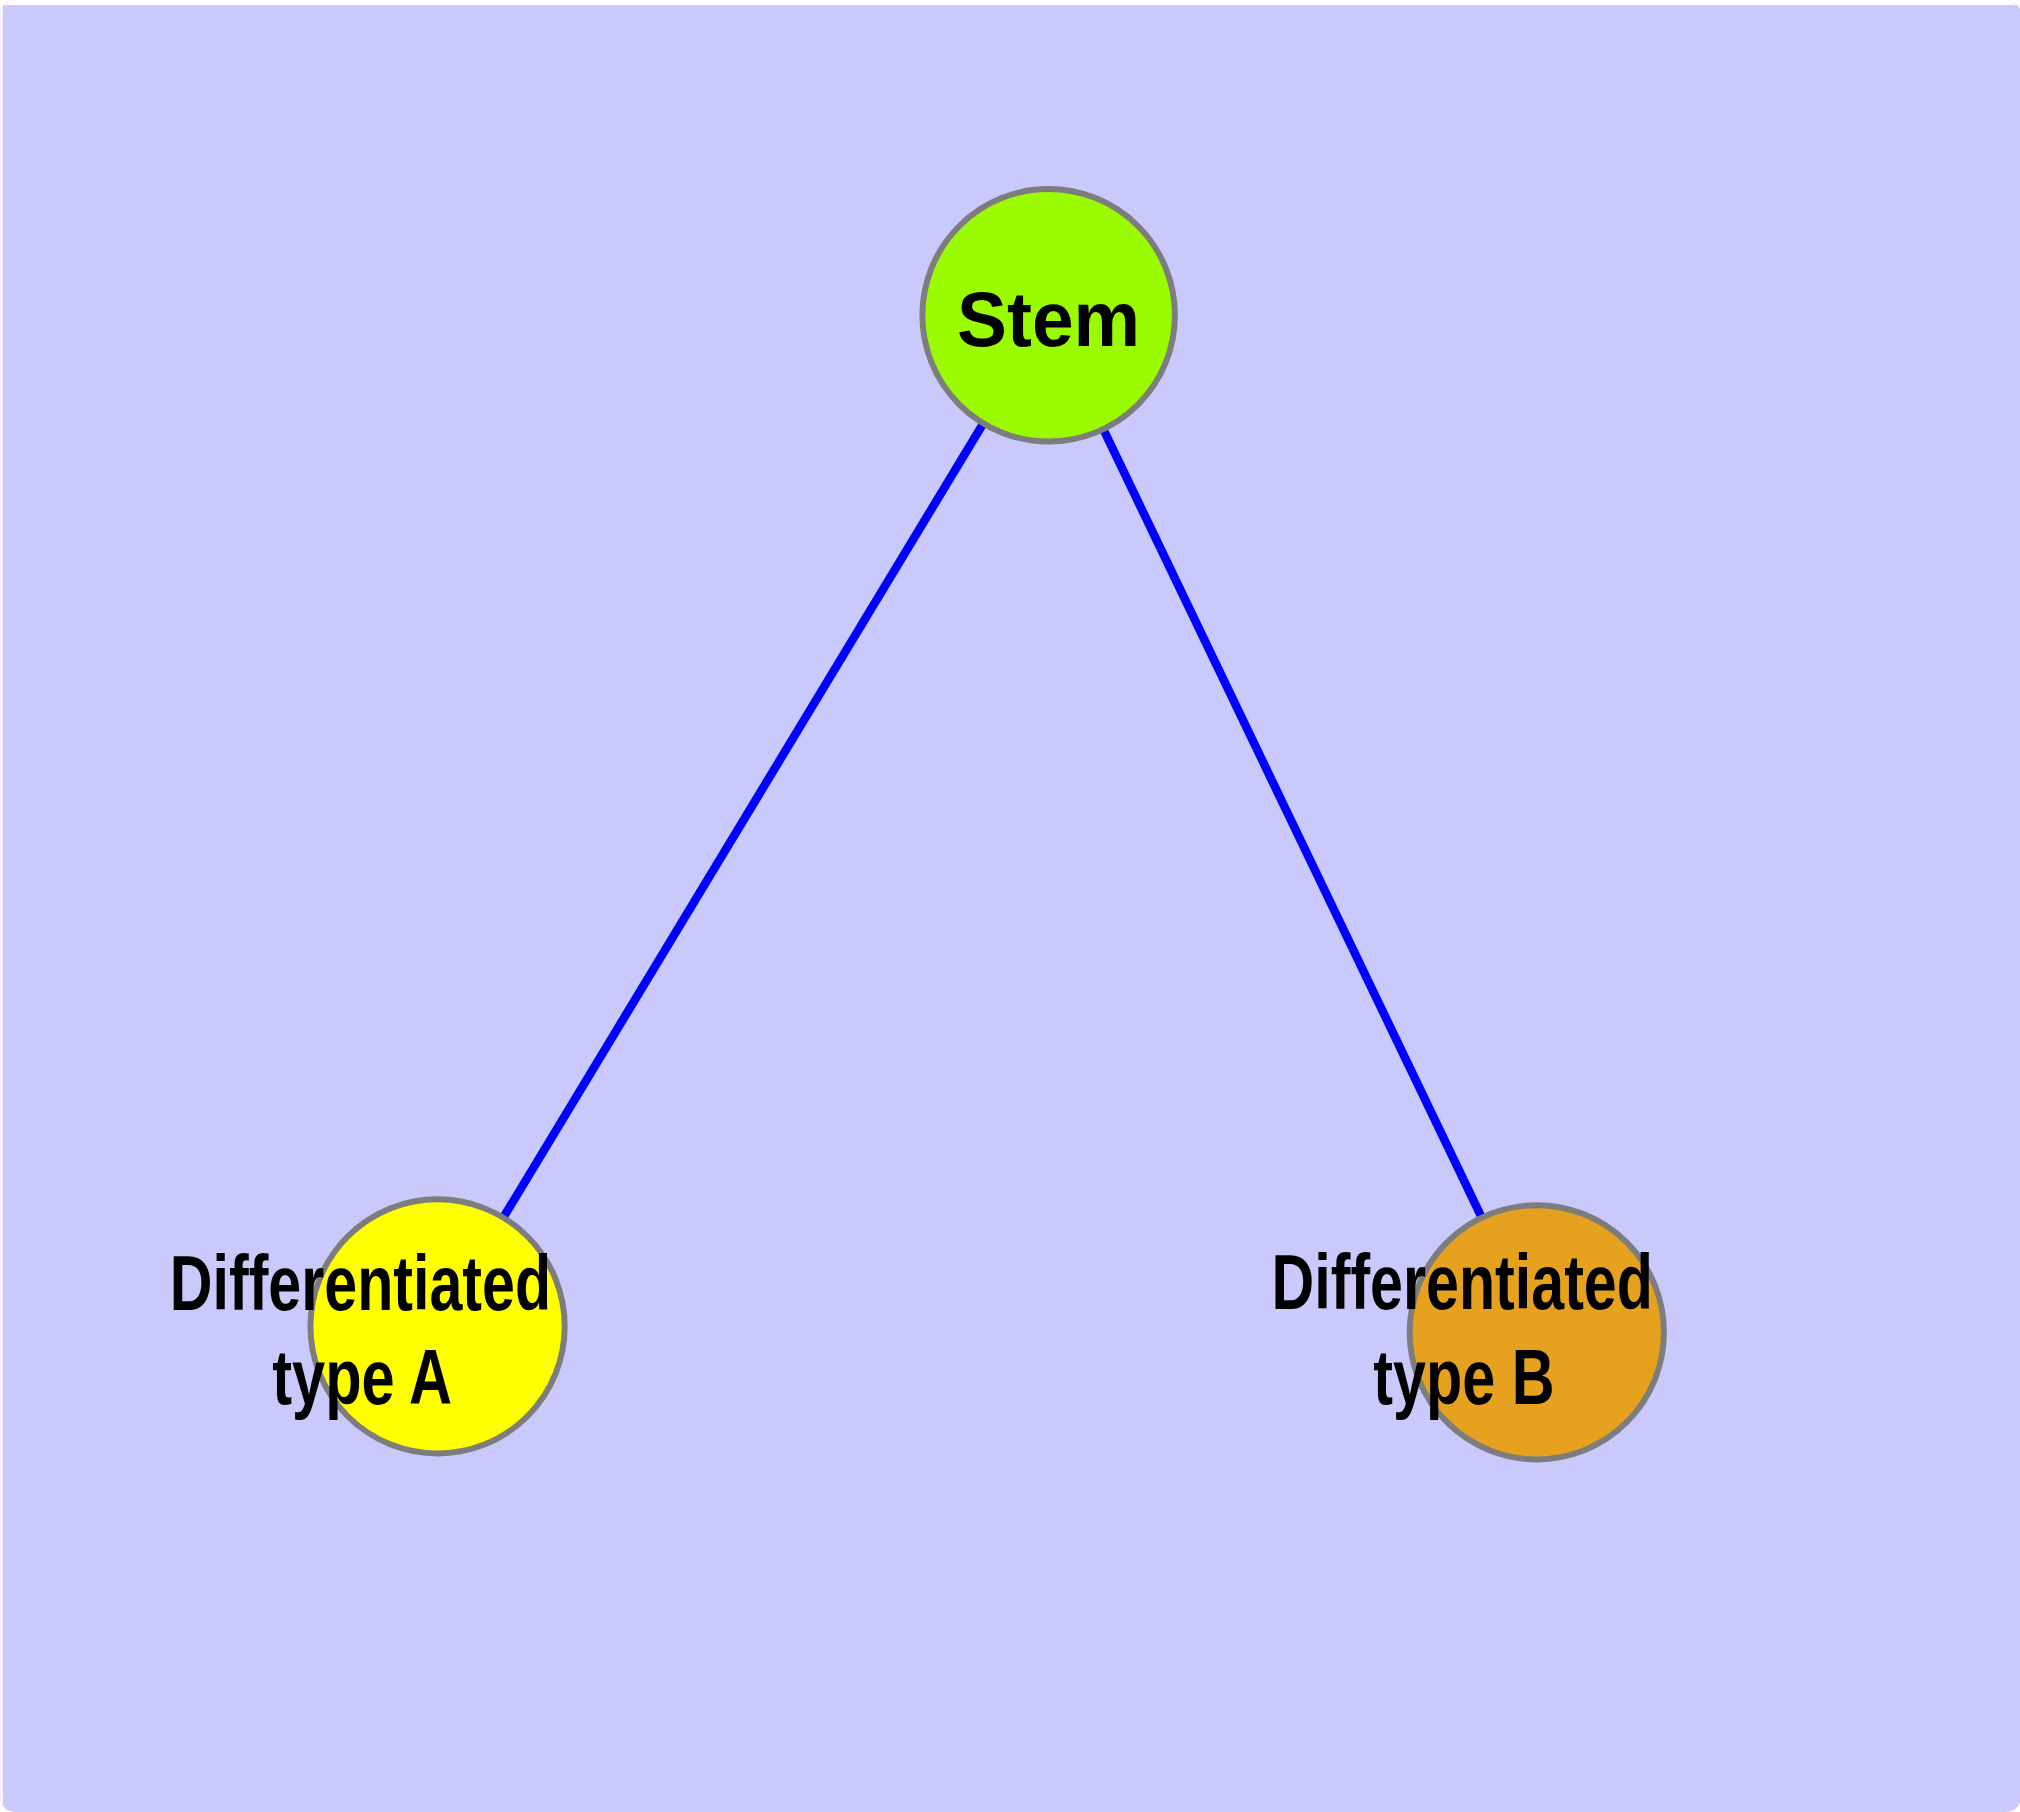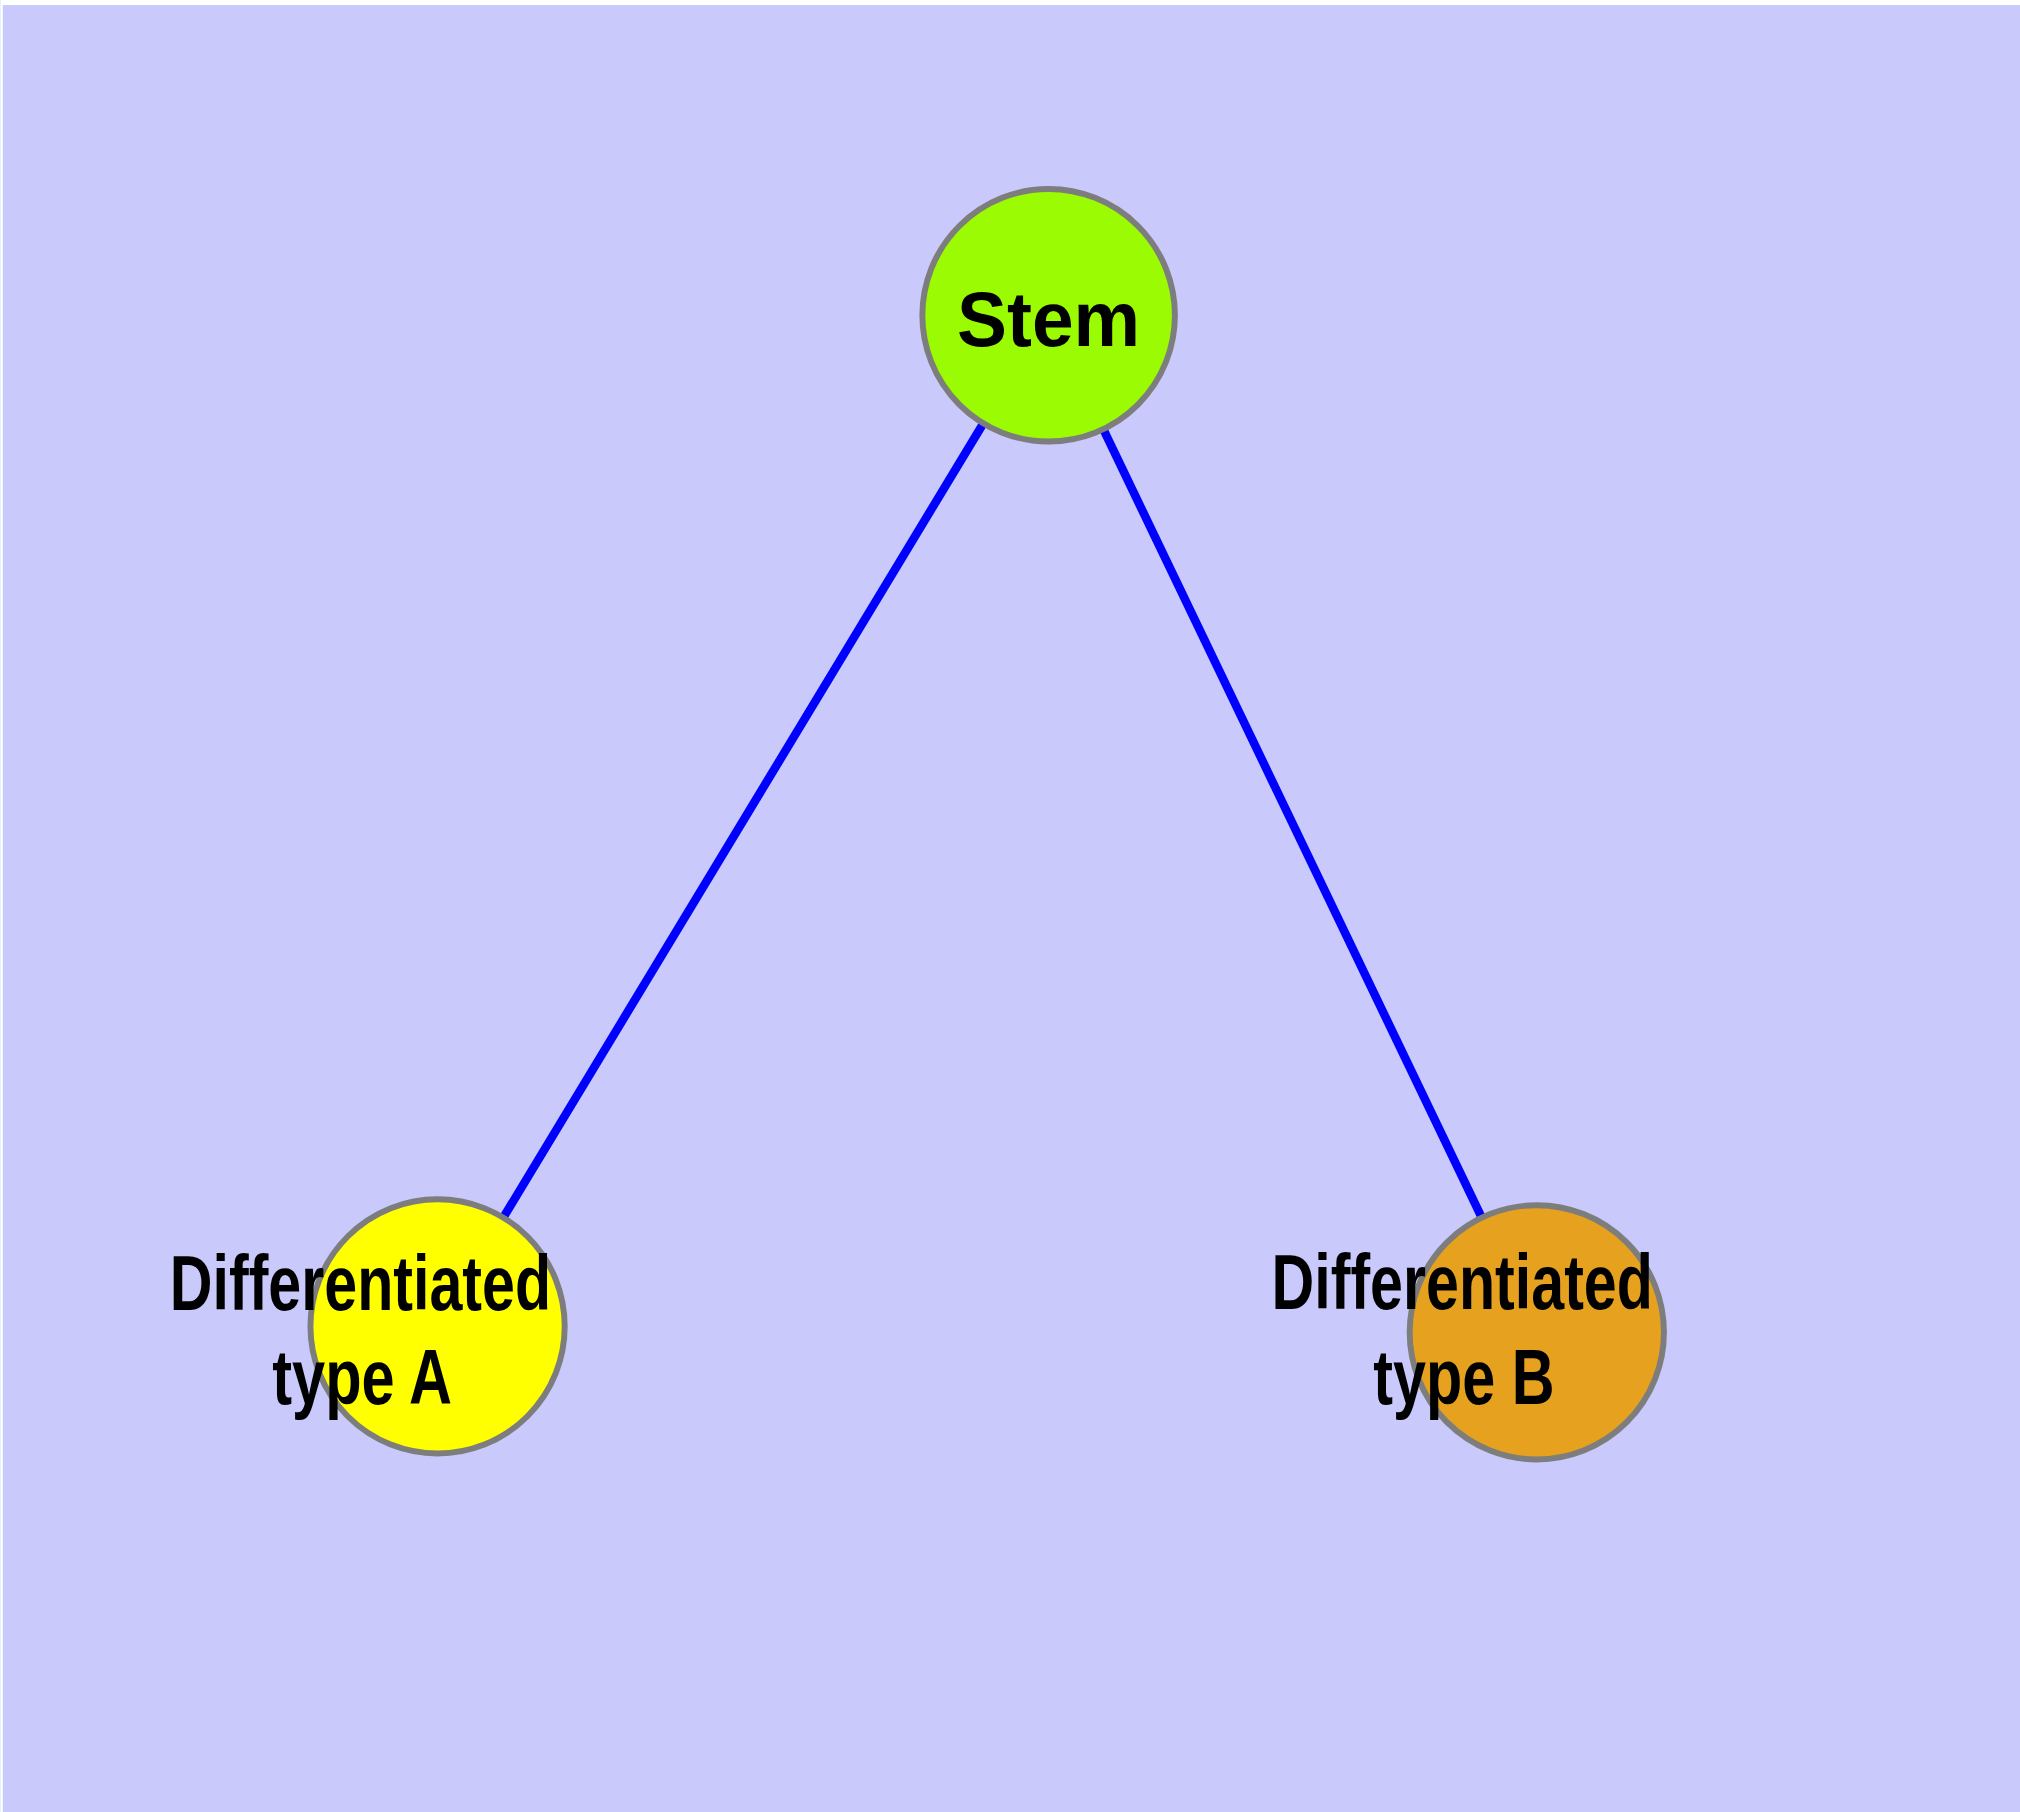--- a/index.html
+++ b/index.html
@@ -4,22 +4,23 @@
 <style>
   html, body {
     margin: 0;
     padding: 0;
     background: #ffffff;
   }
   .canvas-wrap {
     position: relative;
     width: 2021px;
     height: 1812px;
-    background: #7dd3fc;
+    background: #f0abfc;
     overflow: hidden;
+    border-radius: 15px;
   }
   svg {
     display: block;
   }
   .node {
     stroke: #7d7d7d;
     stroke-width: 7;
   }
   .edge {
     stroke-width: 10;

